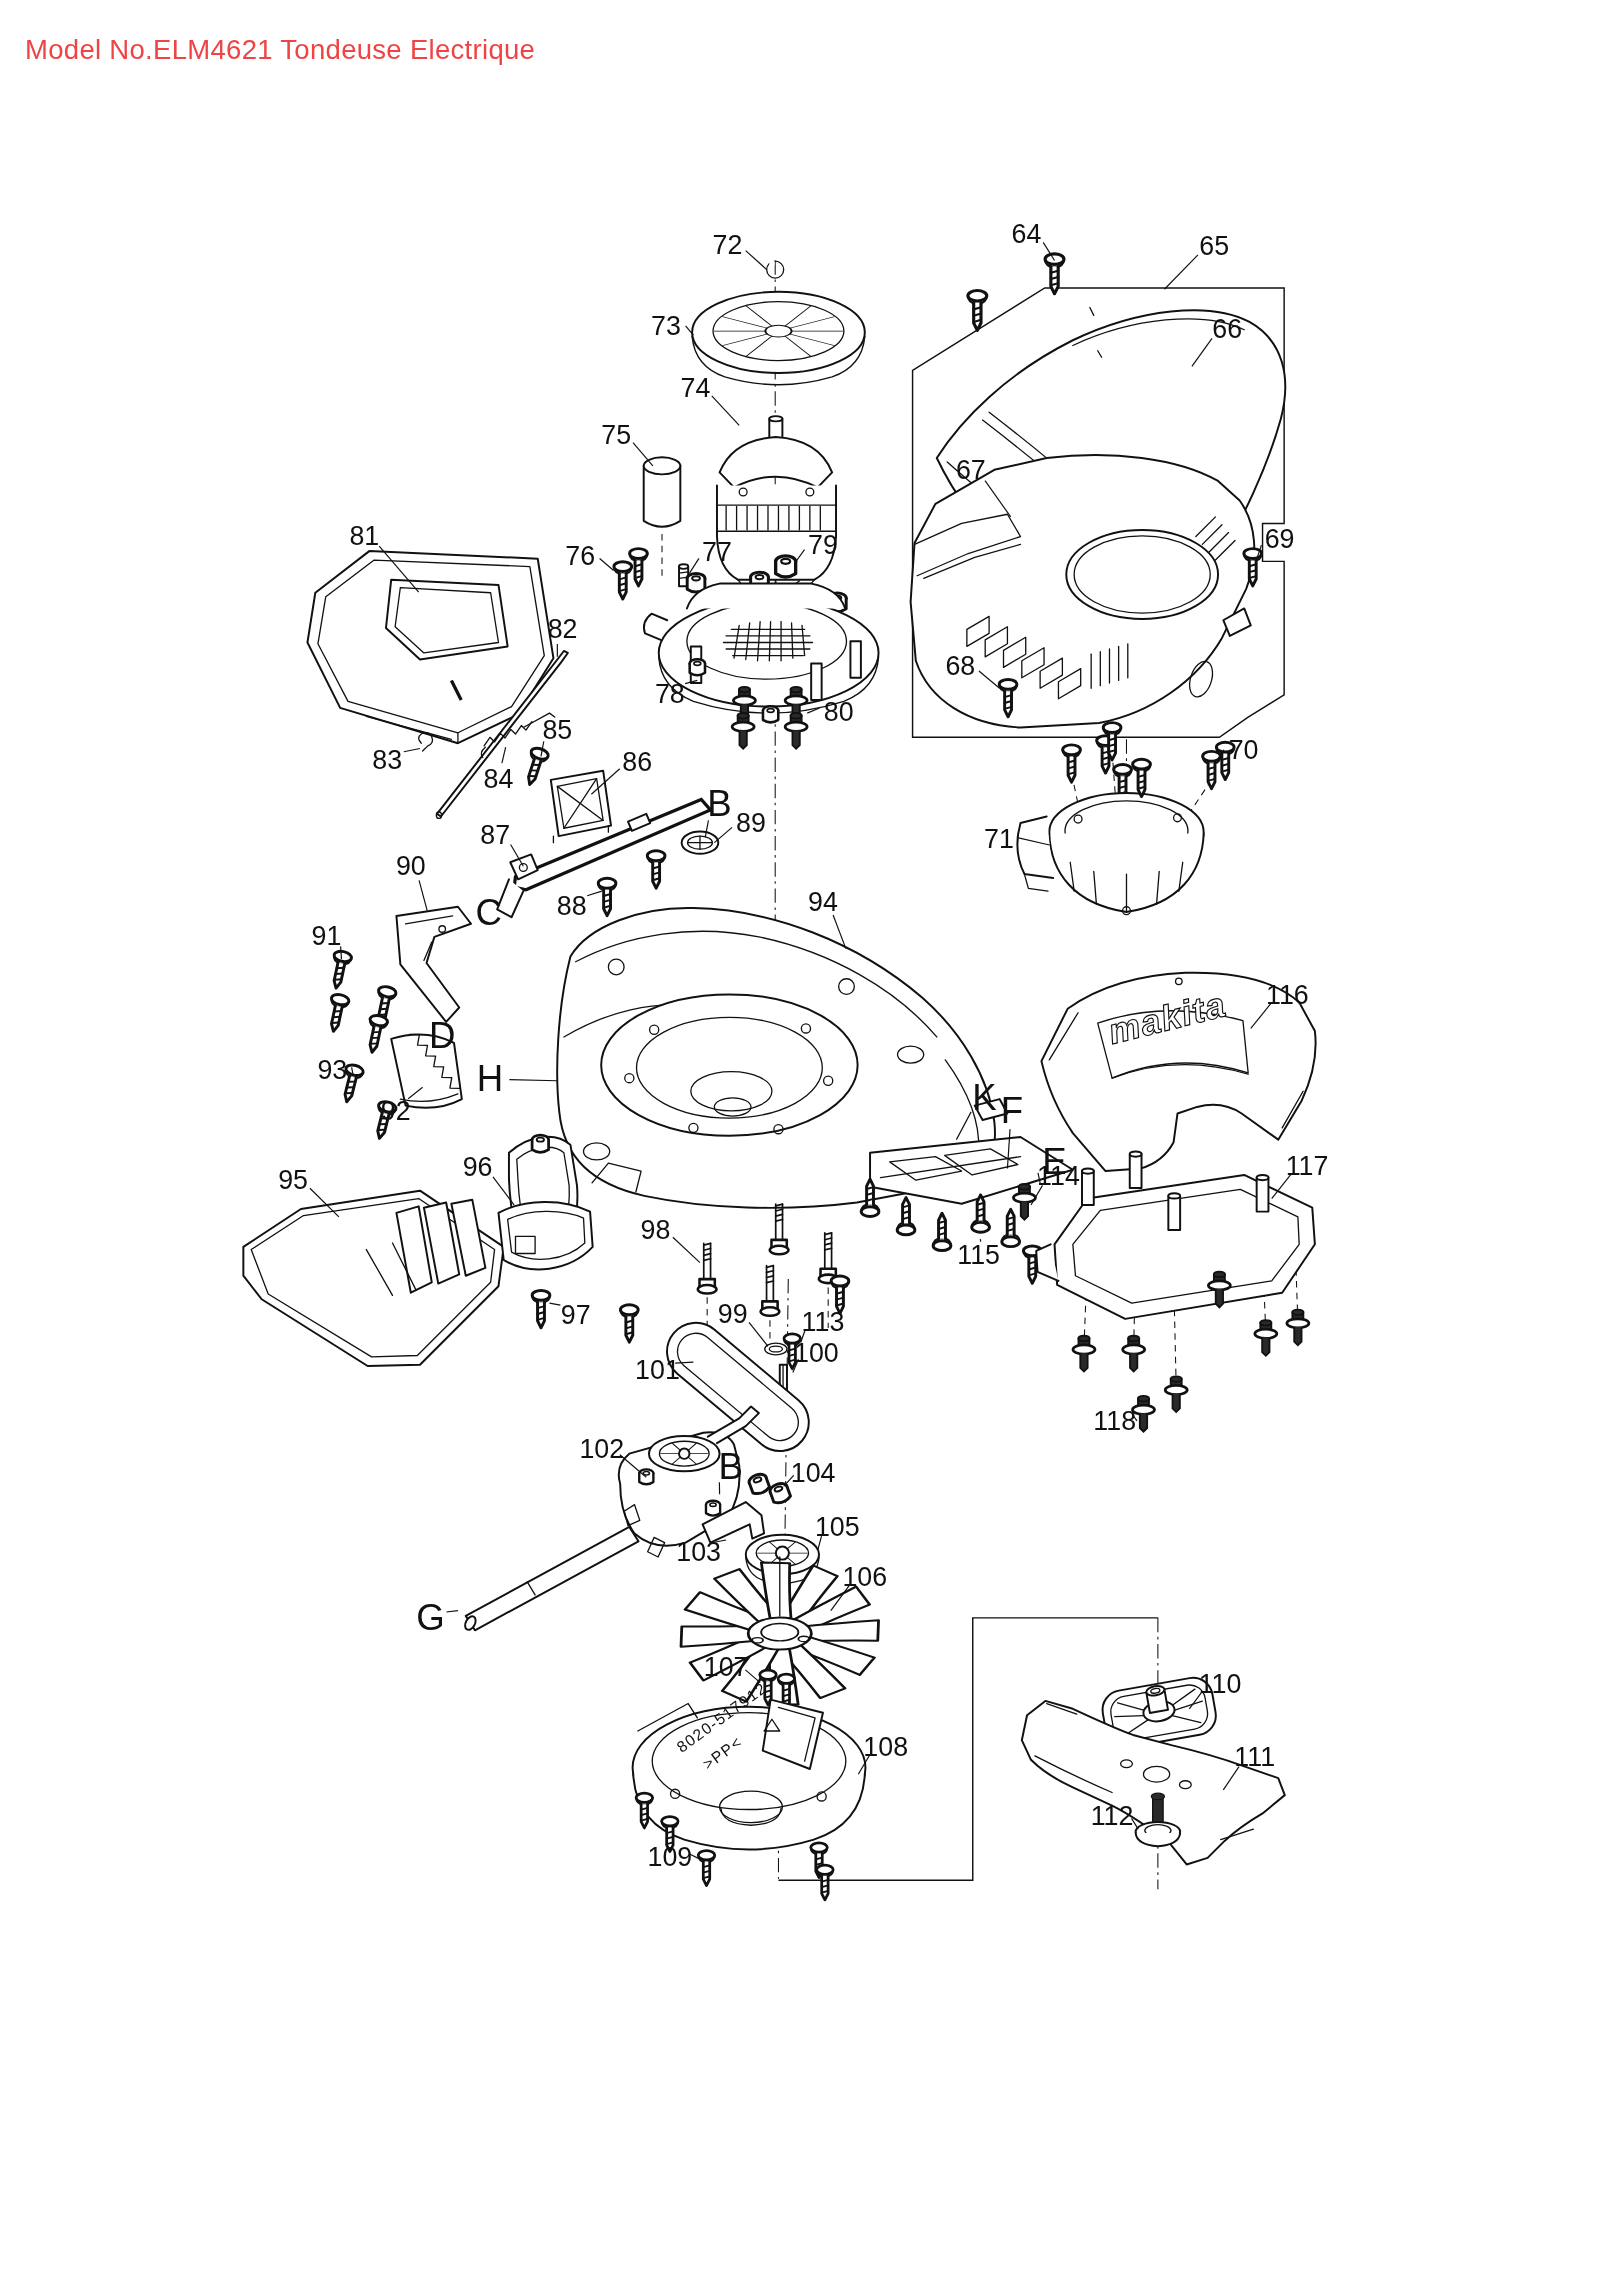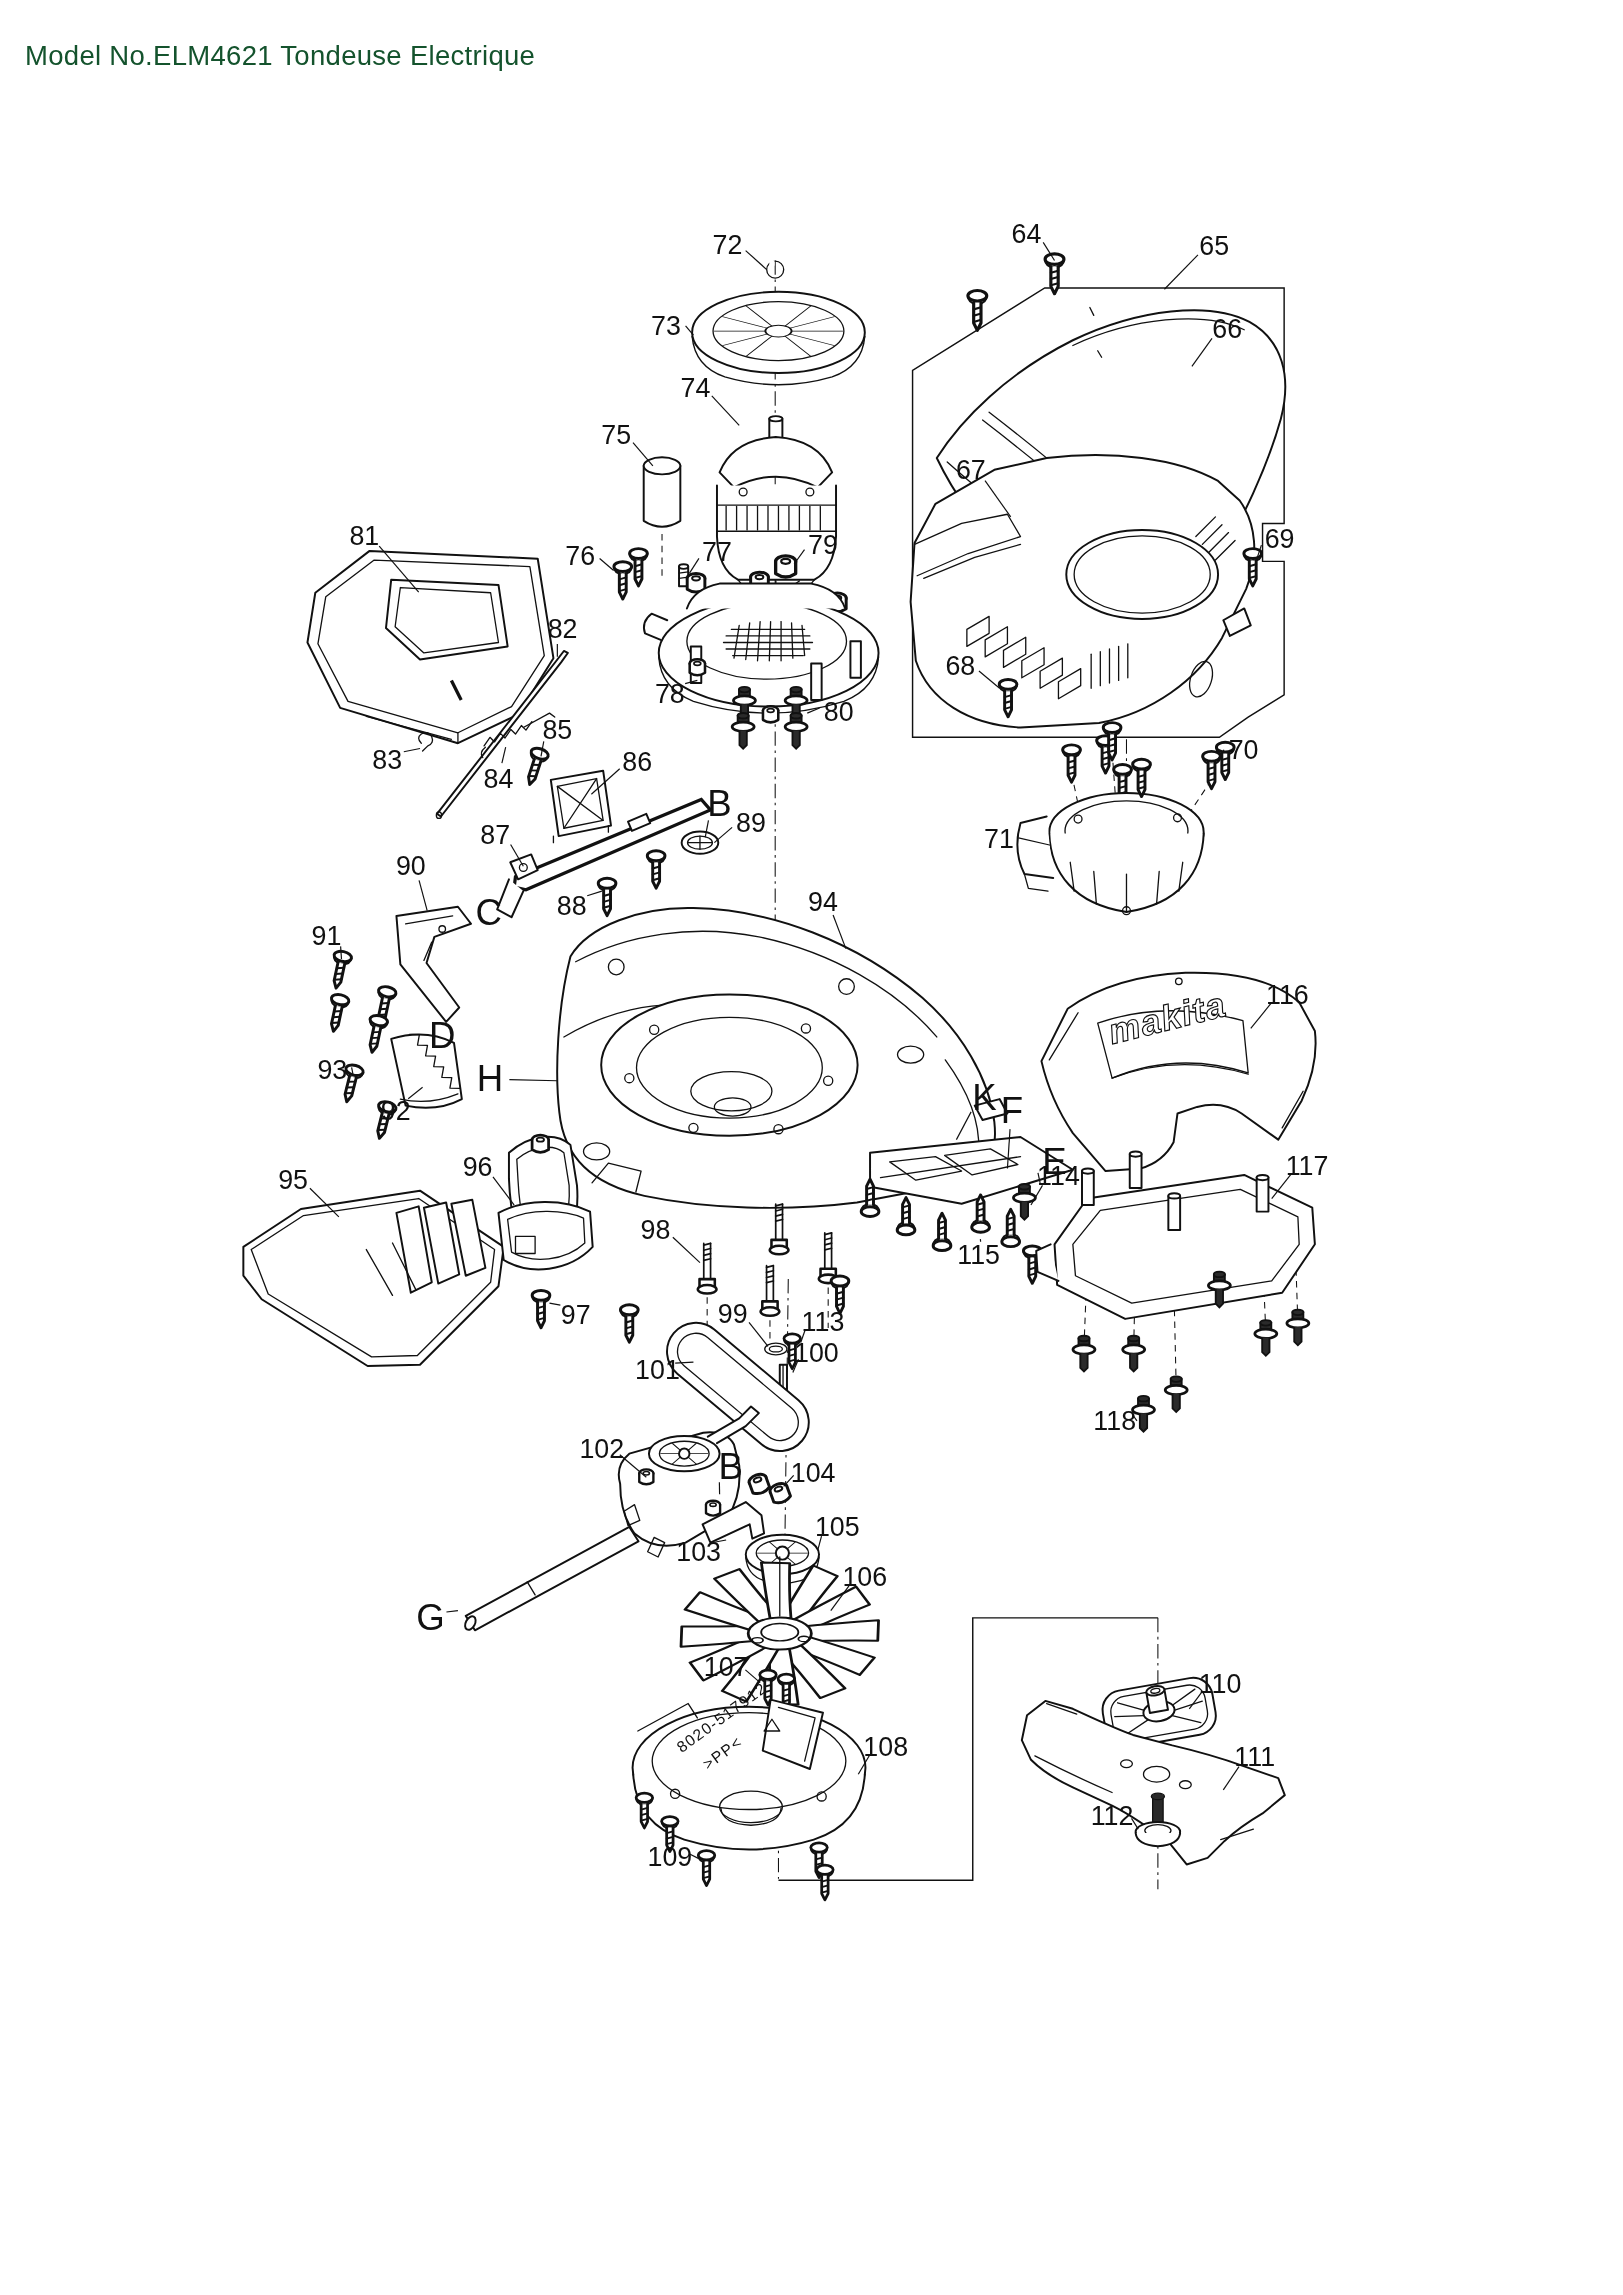--- a/index.html
+++ b/index.html
@@ -1,18 +1,18 @@
 <!DOCTYPE html>
 <html style="font-size:10.5px"><head>
 <meta charset="utf-8">
 <style>
   html,body{margin:0;padding:0;background:#fff;}
   .page{position:relative;width:1623px;height:2295px;background:#fff;overflow:hidden;
         font-family:"Liberation Sans",sans-serif;}
-  .title{position:absolute;left:25px;top:40px;font-size:27.5px;color:#14532d;letter-spacing:0.3px;}
+  .title{position:absolute;left:25px;top:34px;font-size:27.5px;color:#ef4444;letter-spacing:0.3px;}
   svg{position:absolute;left:0;top:0;}
   .part{fill:#fff;stroke:#111;stroke-width:3;stroke-linejoin:round;stroke-linecap:round;}
   .det{fill:none;stroke:#111;stroke-width:2;stroke-linejoin:round;stroke-linecap:round;}
   .thick{fill:#fff;stroke:#111;stroke-width:5;}
   .dark{fill:#2a2a2a;stroke:#111;stroke-width:2;}
   .cl{fill:none;stroke:#111;stroke-width:1.6;stroke-dasharray:22 7 4 7;}
   .dash{fill:none;stroke:#111;stroke-width:1.6;stroke-dasharray:10 8;}
   .box{fill:none;stroke:#111;stroke-width:2.2;}
   .leader{stroke:#111;stroke-width:1.8;}
   text.lbl{font-family:"Liberation Sans",sans-serif;font-size:41px;fill:#111;}

